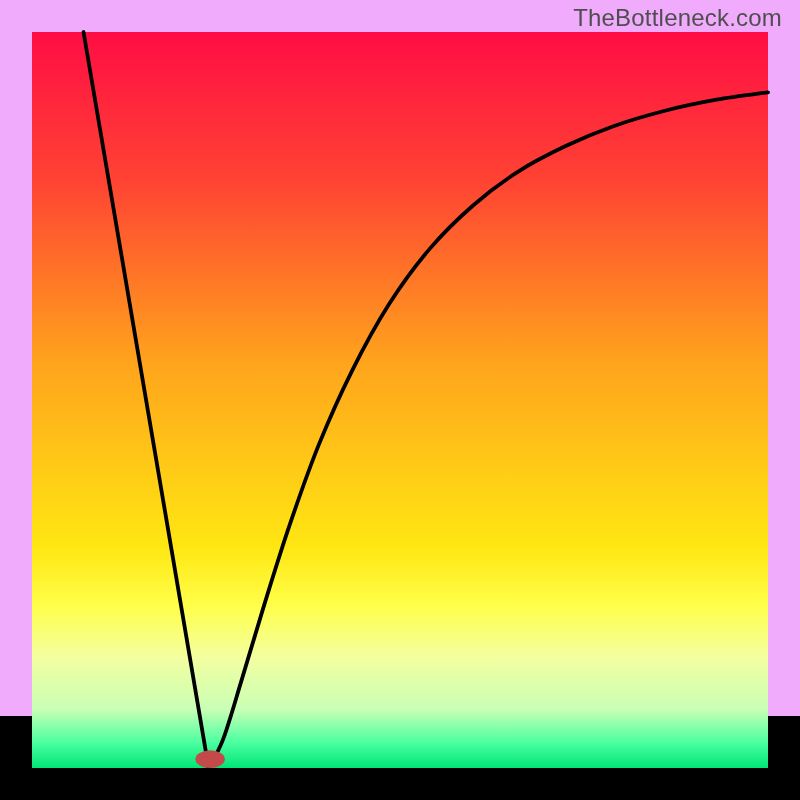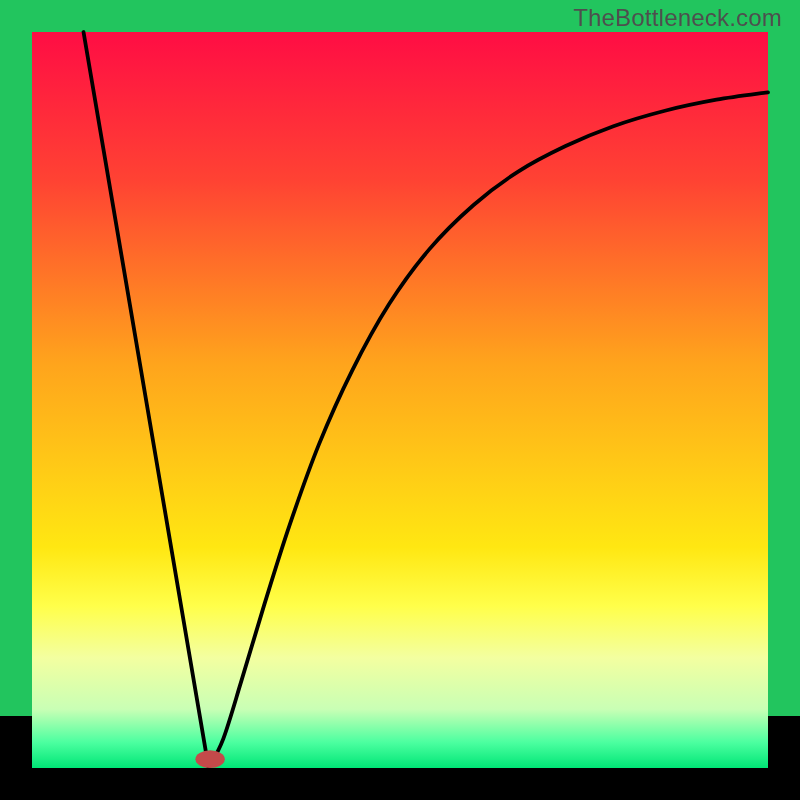--- a/index.html
+++ b/index.html
@@ -7,21 +7,21 @@
     padding: 0;
     width: 800px;
     height: 800px;
     overflow: hidden;
     background: #000;
   }
   .frame {
     position: relative;
     width: 800px;
     height: 716px;
-    background: #22c55e;
+    background: #f0abfc;
   }
   .watermark {
     position: absolute;
     top: 4px;
     right: 18px;
     font-family: Arial, Helvetica, sans-serif;
     font-size: 24px;
     font-weight: 500;
     color: #4e4e4e;
     letter-spacing: 0.2px;

